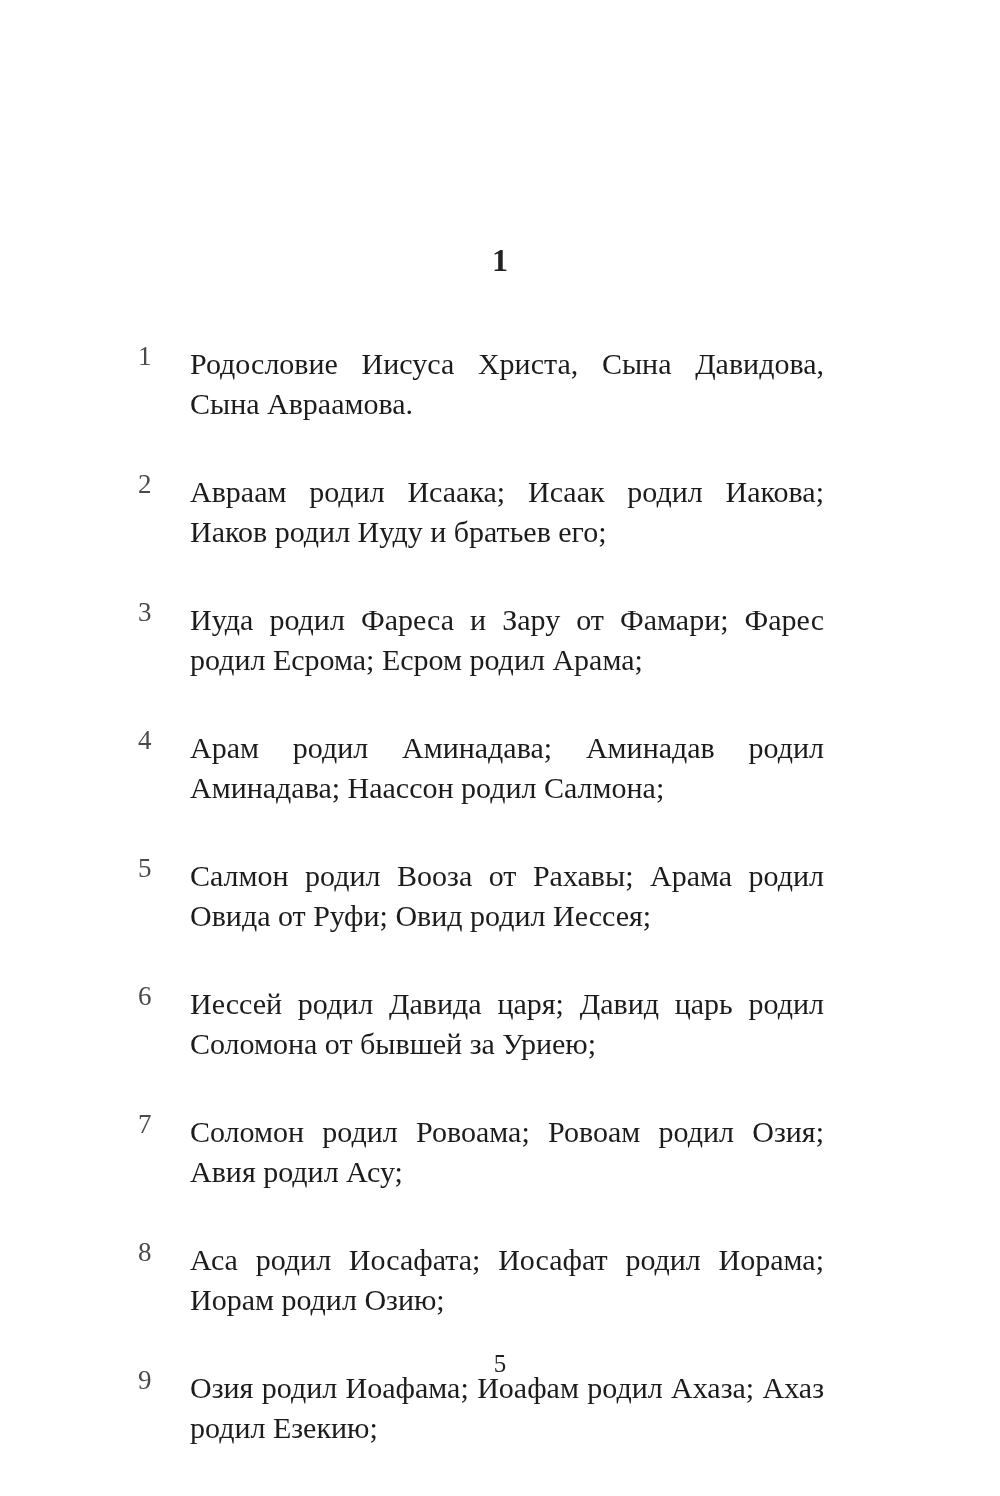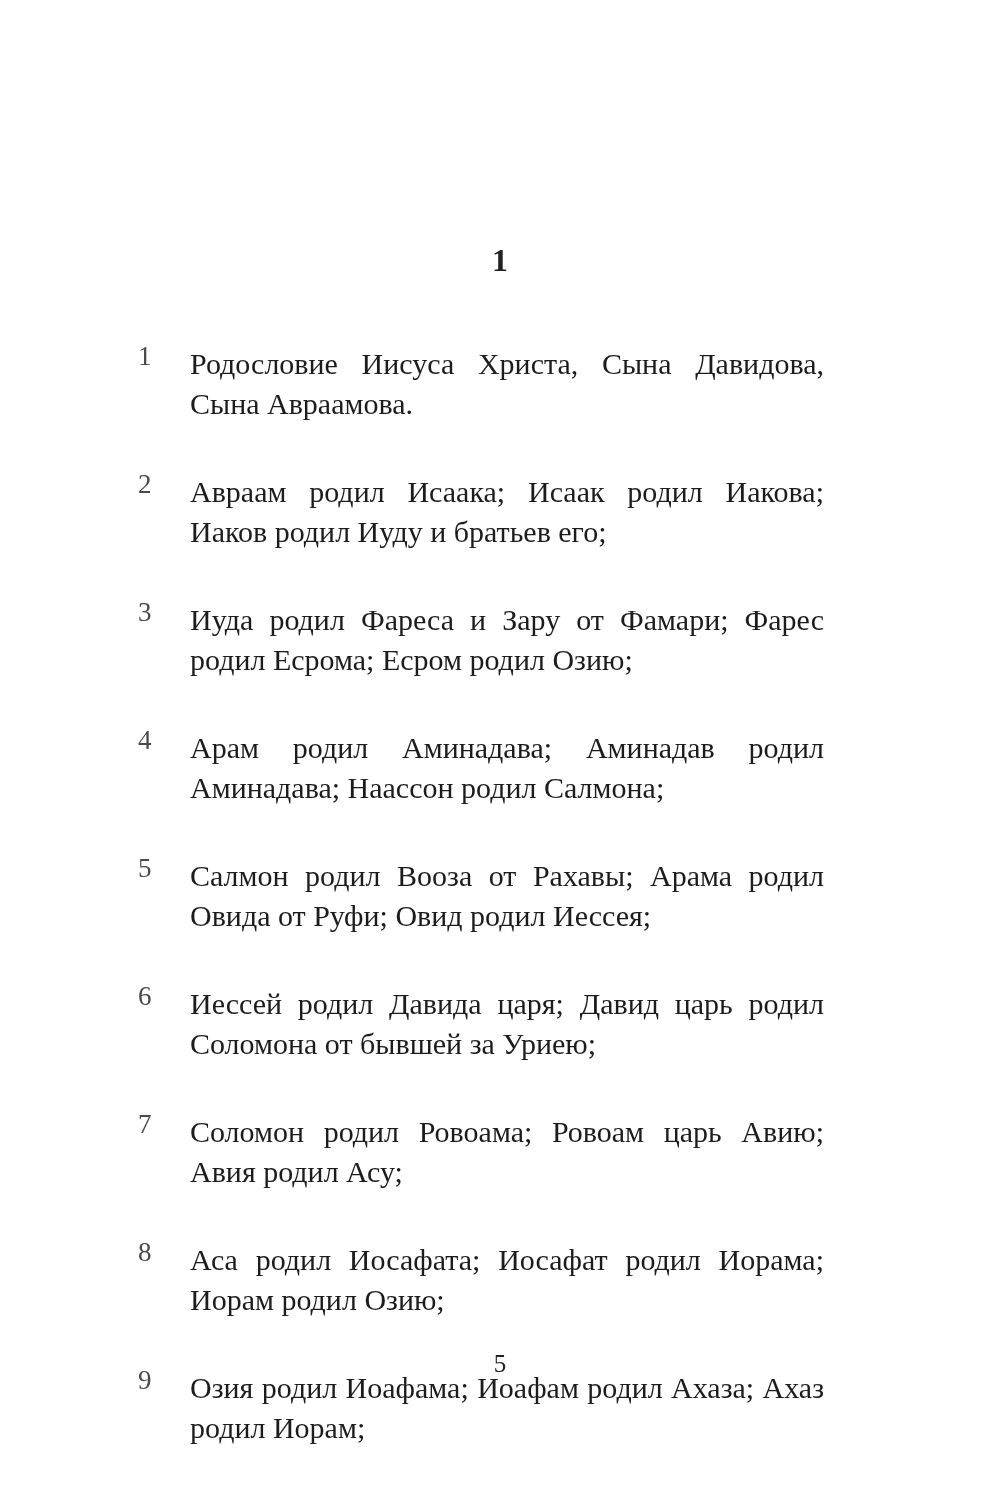--- a/index.html
+++ b/index.html
@@ -84,50 +84,50 @@
       <p class="vtext">Родословие Иисуса Христа, Сына Давидо­ва, Сына Авраамова.</p>
     </div>
 
     <div class="verse">
       <span class="vnum">2</span>
       <p class="vtext">Авраам родил Исаака; Исаак родил Иако­ва; Иаков родил Иуду и братьев его;</p>
     </div>
 
     <div class="verse">
       <span class="vnum">3</span>
-      <p class="vtext">Иуда родил Фареса и Зару от Фамари; Фа­рес родил Есрома; Есром родил Озию;</p>
+      <p class="vtext">Иуда родил Фареса и Зару от Фамари; Фа­рес родил Есрома; Есром родил Арама;</p>
     </div>
 
     <div class="verse">
       <span class="vnum">4</span>
       <p class="vtext">Арам родил Аминадава; Аминадав родил Аминадава; Наассон родил Салмона;</p>
     </div>
 
     <div class="verse">
       <span class="vnum">5</span>
       <p class="vtext">Салмон родил Вооза от Рахавы; Арама ро­дил Овида от Руфи; Овид родил Иессея;</p>
     </div>
 
     <div class="verse">
       <span class="vnum">6</span>
       <p class="vtext">Иессей родил Давида царя; Давид царь ро­дил Соломона от бывшей за Уриею;</p>
     </div>
 
     <div class="verse">
       <span class="vnum">7</span>
-      <p class="vtext">Соломон родил Ровоама; Ровоам царь Авию; Авия родил Асу;</p>
+      <p class="vtext">Соломон родил Ровоама; Ровоам родил Озия; Авия родил Асу;</p>
     </div>
 
     <div class="verse">
       <span class="vnum">8</span>
       <p class="vtext">Аса родил Иосафата; Иосафат родил Иора­ма; Иорам родил Озию;</p>
     </div>
 
     <div class="verse">
       <span class="vnum">9</span>
-      <p class="vtext">Озия родил Иоафама; Иоафам родил Аха­за; Ахаз родил Иорам;</p>
+      <p class="vtext">Озия родил Иоафама; Иоафам родил Аха­за; Ахаз родил Езекию;</p>
     </div>
 
   </div>
 
   <div class="page-number">5</div>
 
 </div>
 
 </body></html>

